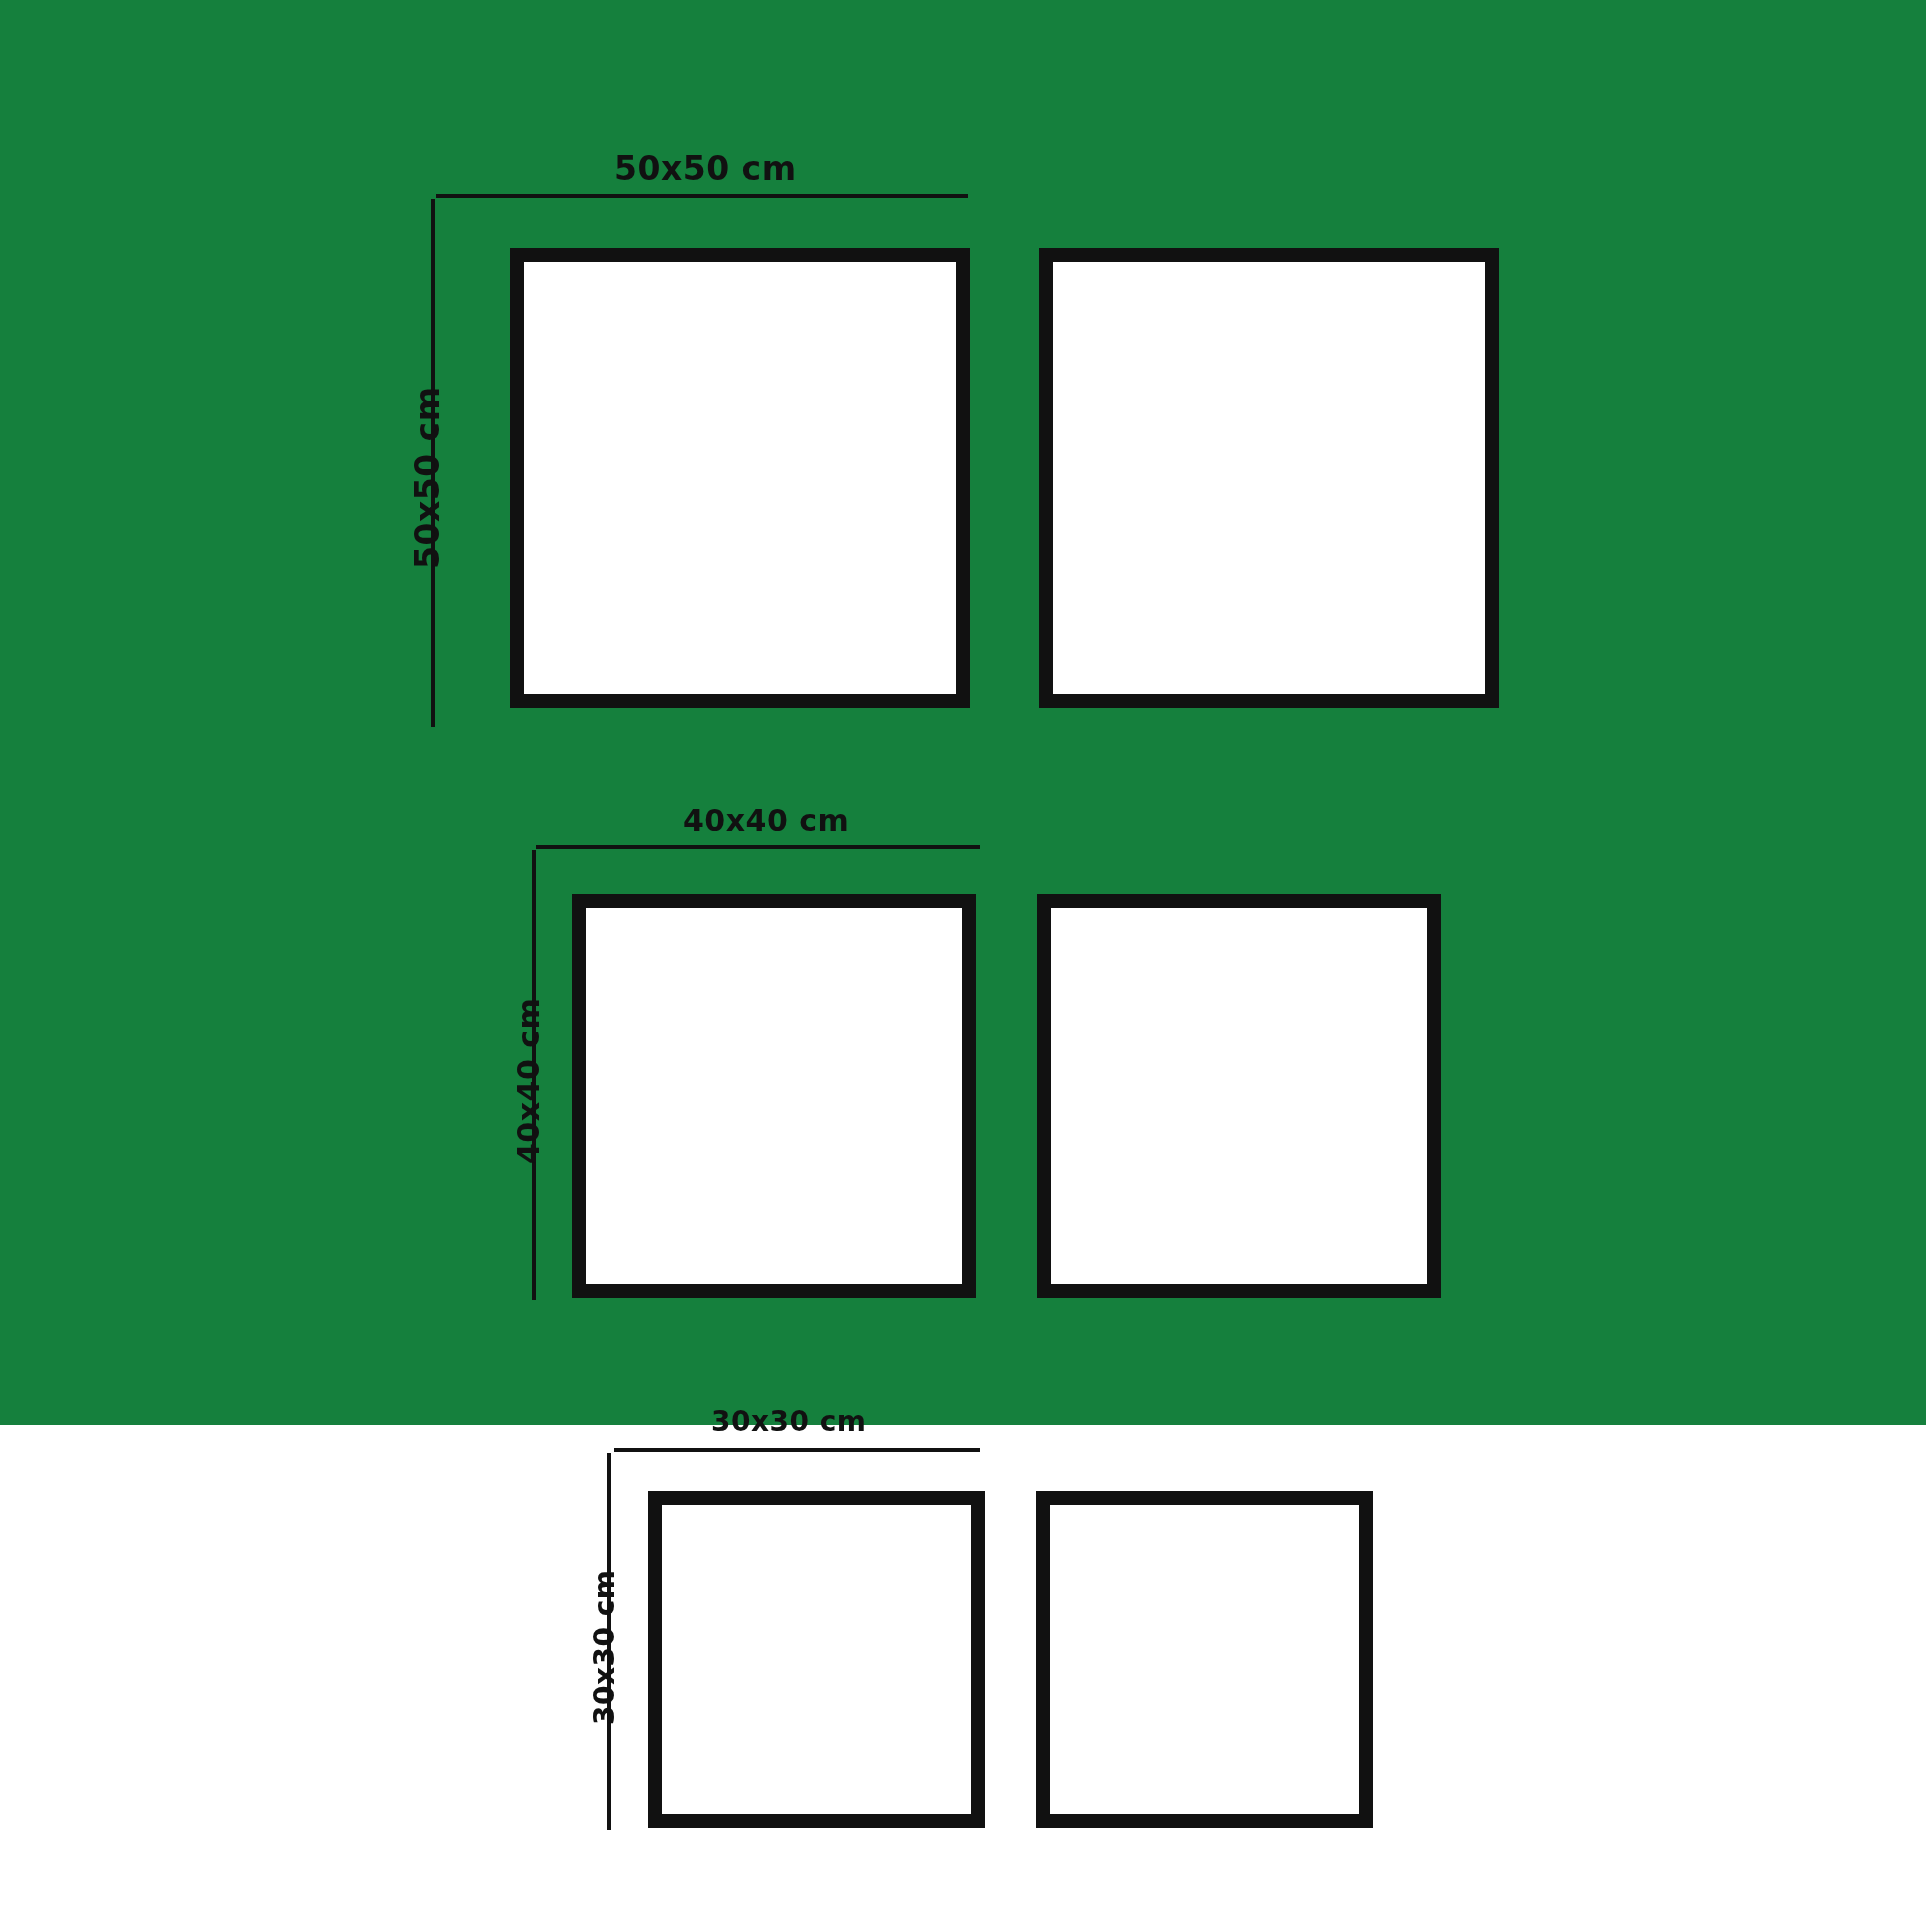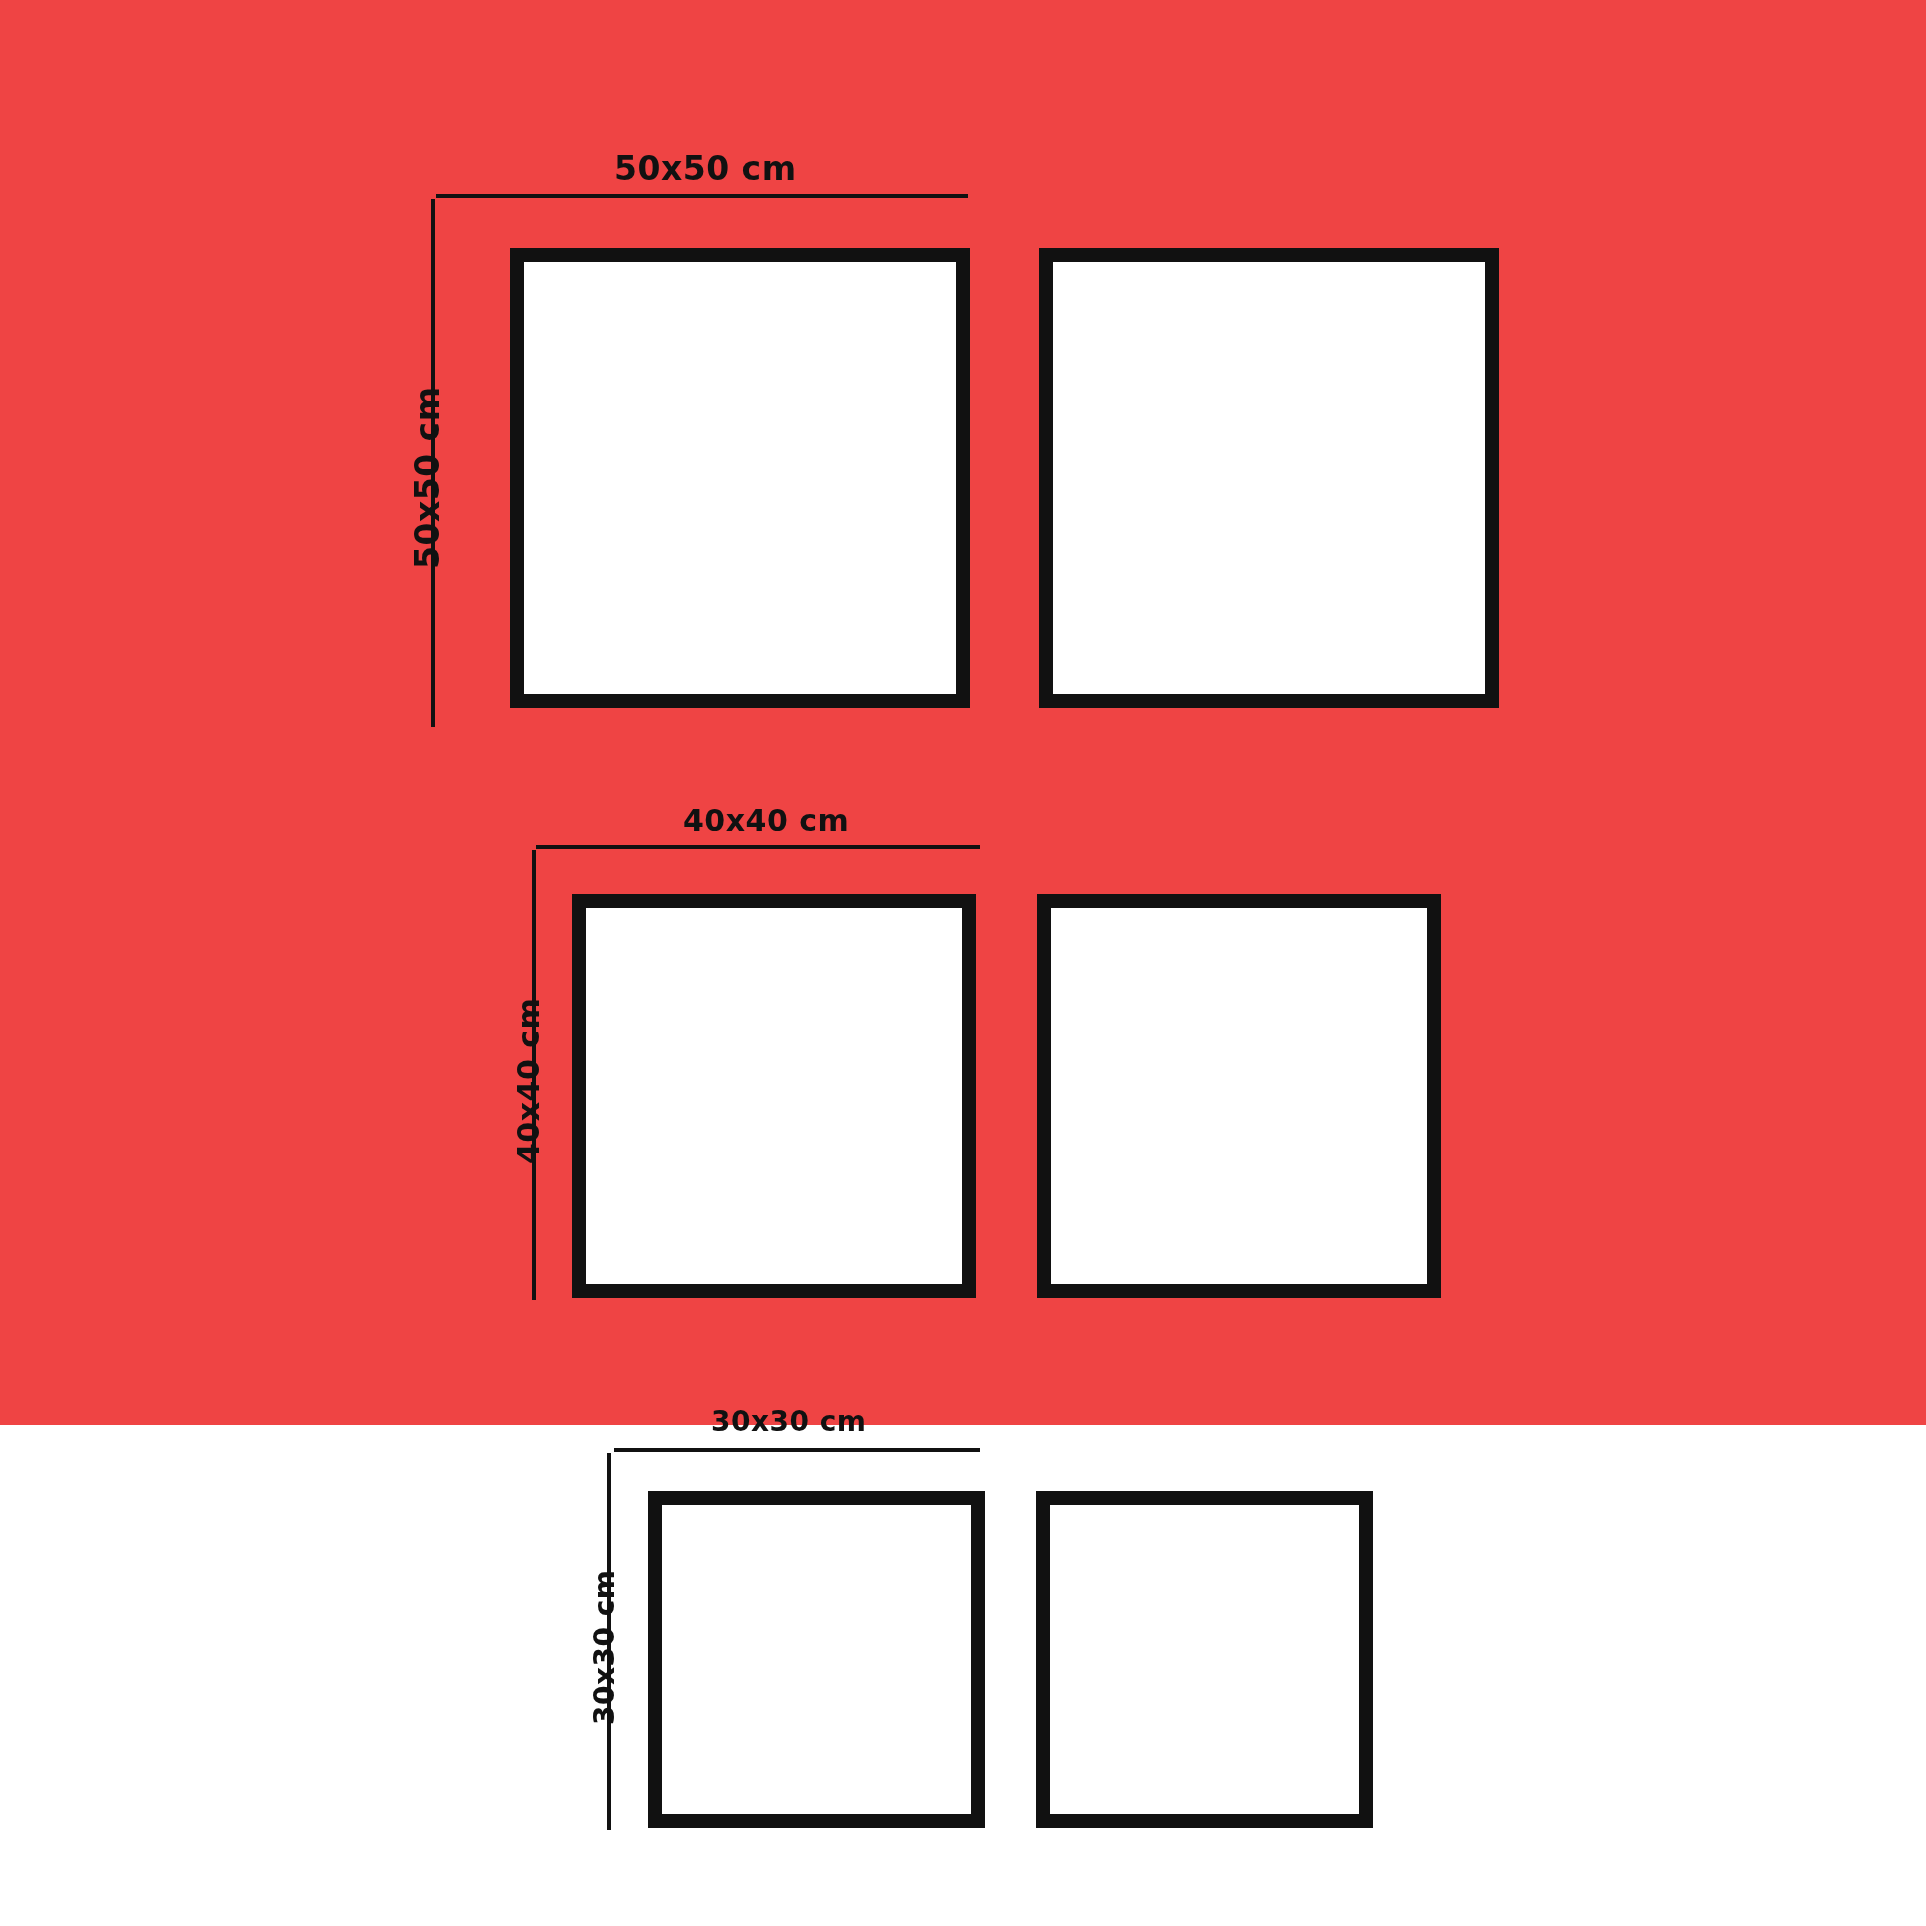--- a/index.html
+++ b/index.html
@@ -11,21 +11,21 @@
     width: 1927px;
     height: 1927px;
     font-family: "DejaVu Sans", sans-serif;
     color: #000000;
     overflow: hidden;
   }
   #diagram {
     position: relative;
     width: 1927px;
     height: 1425px;
-    background: #ef4444;
+    background: #15803d;
   }
 
   
   .frame {
     position: absolute;
     box-sizing: border-box;
     border-style: solid;
     border-color: #111111;
     background: #ffffff;
   }

